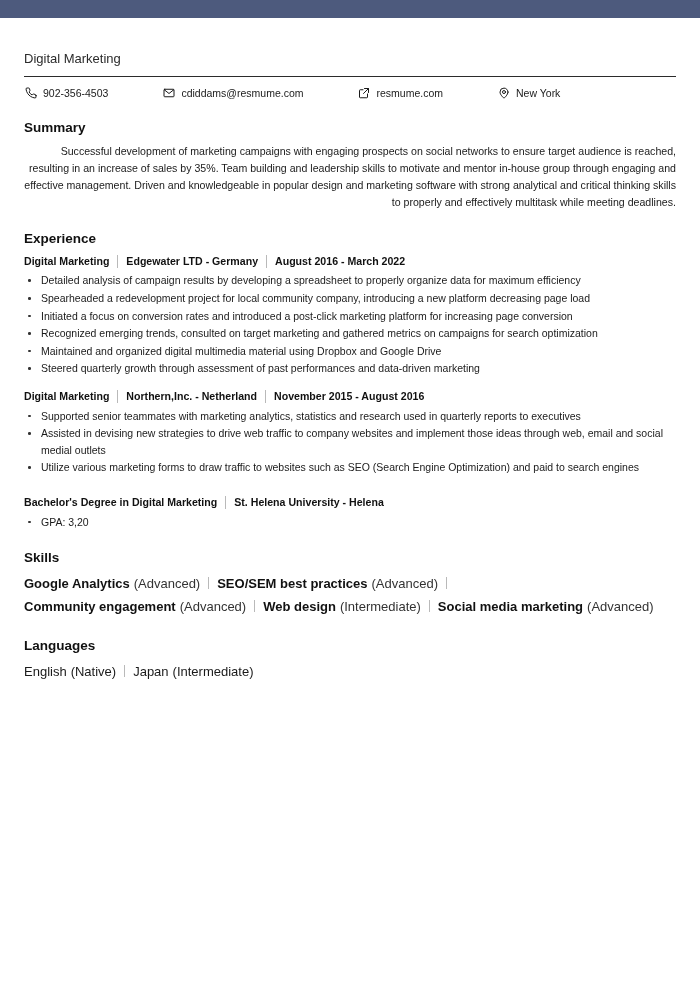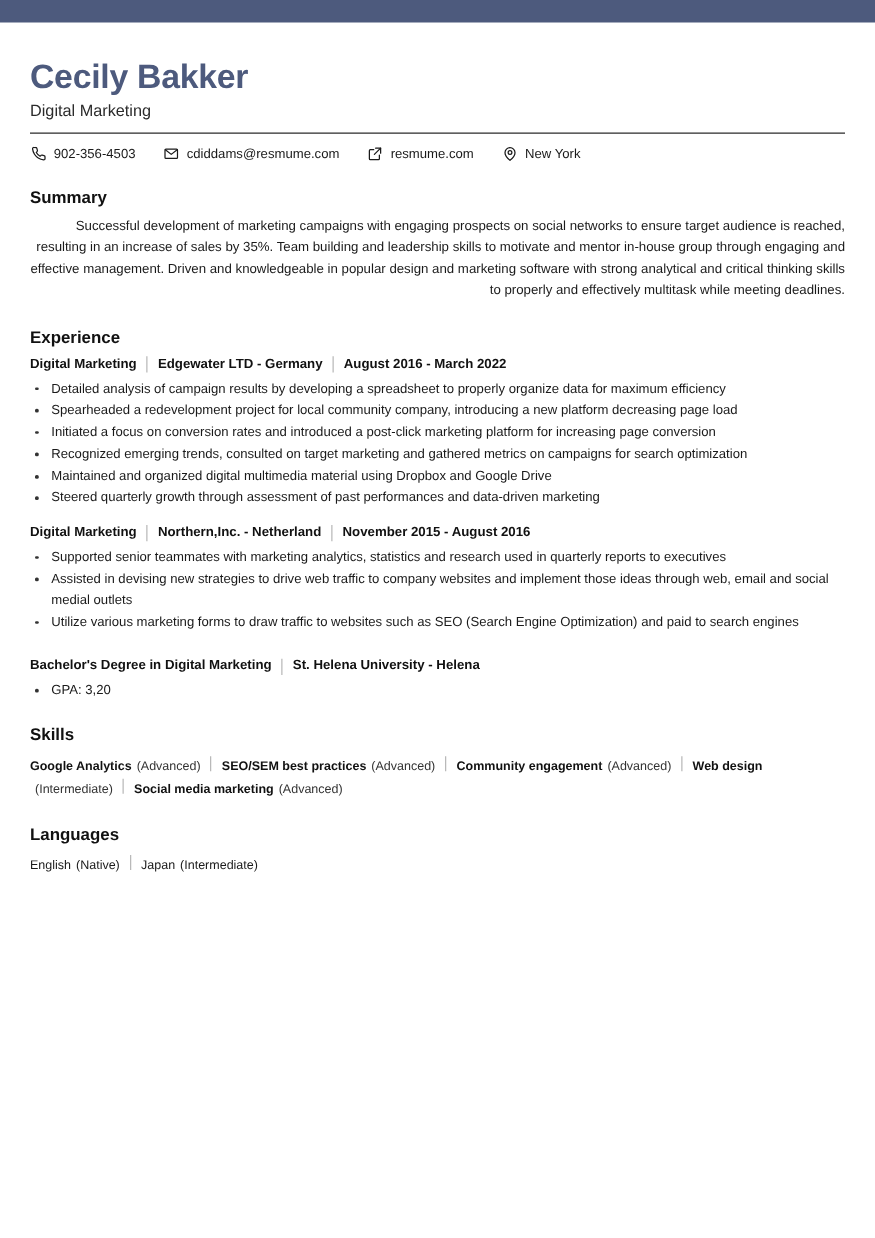--- a/index.html
+++ b/index.html
@@ -51,20 +51,21 @@
     margin-top: 9px;
   }
   
   .contact {
     display: flex;
     align-items: flex-start;
     flex-wrap: wrap;
     margin-top: 10px;
     font-size: 10.5px;
     color: #1a1a1a;
+    gap: 32px;
   }
   .contact-item {
     display: flex;
     align-items: center;
     margin-right: 22px;
   }
   .contact-icon {
     display: inline-flex;
     align-items: center;
     justify-content: center;
@@ -139,21 +140,21 @@
     width: 2.6px;
     height: 2.6px;
     border-radius: 50%;
     background: #333333;
   }
   
   .inline-list {
     display: flex;
     align-items: baseline;
     flex-wrap: wrap;
-    font-size: 10px;
+    font-size: 13px;
     line-height: 1.72;
     color: #1a1a1a;
   }
   .inline-item {
     display: inline-flex;
     align-items: baseline;
     white-space: nowrap;
   }
   .skill-name {
     font-weight: bold;
@@ -187,21 +188,20 @@
 </head>
 <body>
 
 <div class="page">
 
   <div class="topbar"></div>
 
   <div class="content">
 
     <div class="header">
-      <h1 class="name">Cecily Bakker</h1>
       <div class="job-title">Digital Marketing</div>
       <div class="rule"></div>
     </div>
 
     <div class="contact">
 
       <div class="contact-item">
         <span class="contact-icon">
           <svg width="12" height="12" viewBox="0 0 24 24" fill="none" stroke="#1a1a1a" stroke-width="2" stroke-linecap="round" stroke-linejoin="round">
             <path d="M22 16.9v3a2 2 0 0 1-2.2 2 19.8 19.8 0 0 1-8.6-3.1 19.5 19.5 0 0 1-6-6A19.8 19.8 0 0 1 2.1 4.2 2 2 0 0 1 4.1 2h3a2 2 0 0 1 2 1.7c.1 1 .4 1.9.7 2.8a2 2 0 0 1-.5 2.1L8.1 9.9a16 16 0 0 0 6 6l1.3-1.2a2 2 0 0 1 2.1-.5c.9.3 1.8.6 2.8.7a2 2 0 0 1 1.7 2z"></path>

